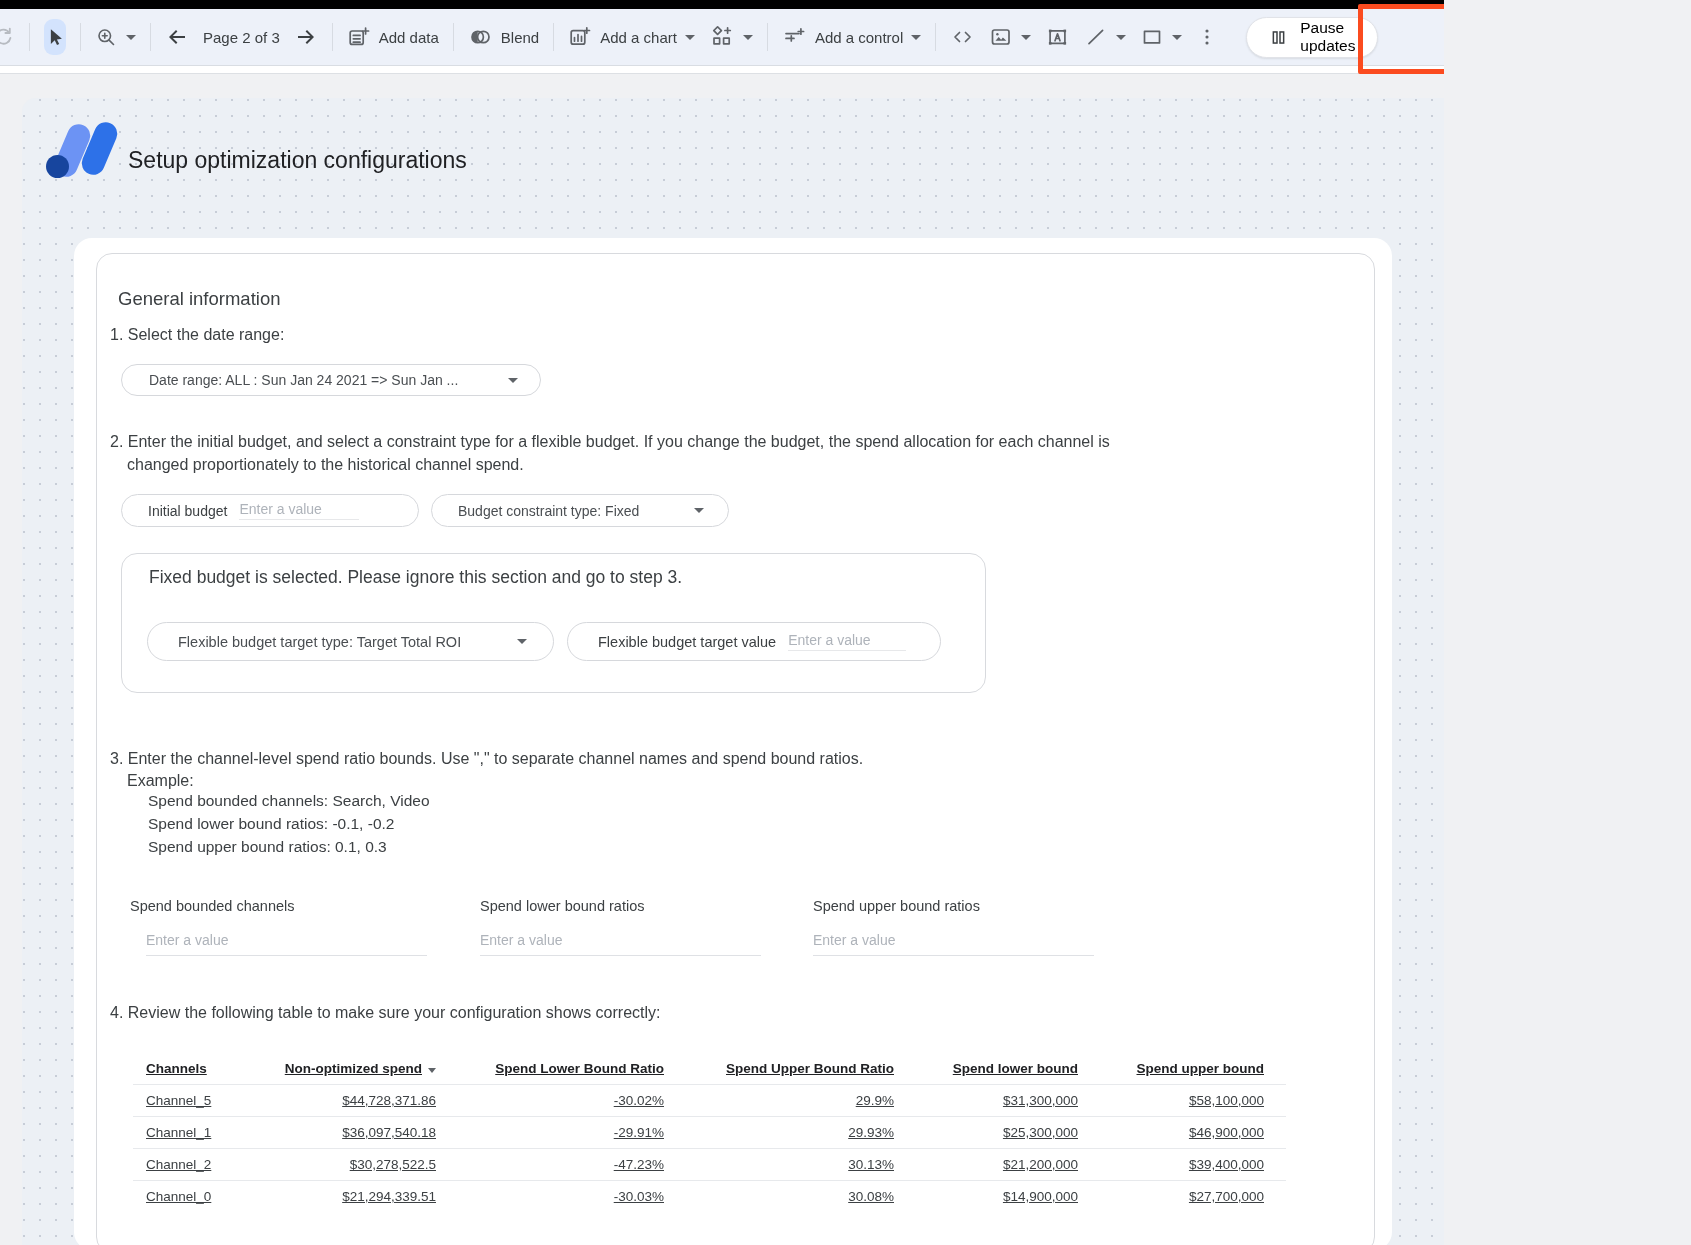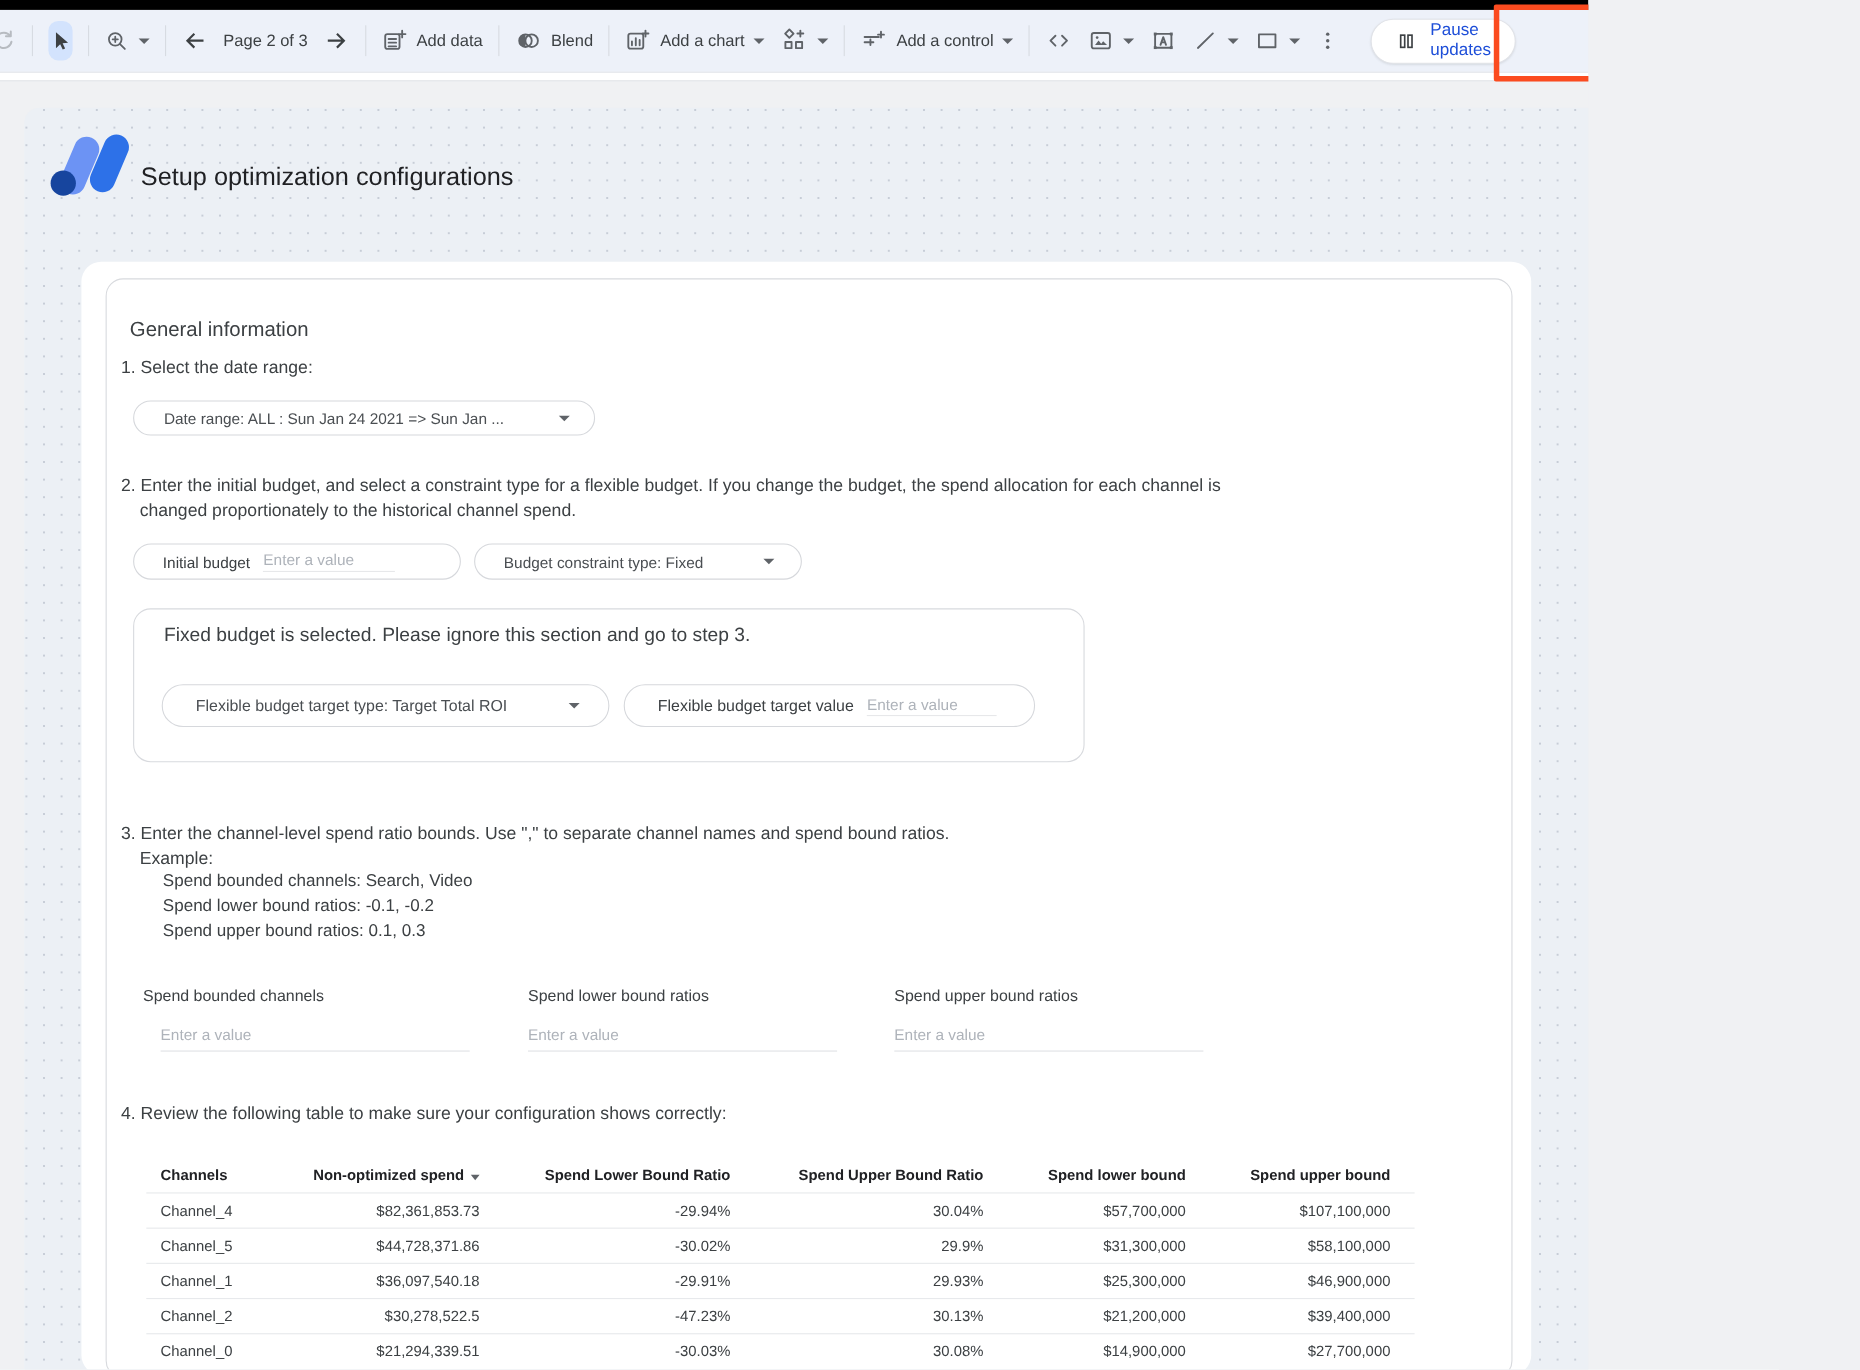--- a/index.html
+++ b/index.html
@@ -17,21 +17,21 @@
   .tb-label { color:#3C4043; white-space:nowrap; }
   .icon-stroke { stroke:#5F6368; stroke-width:1.7; fill:none; stroke-linecap:round; stroke-linejoin:round; }
   .cursor-btn { width:36px; height:36px; background:#D3E3FD; border-radius:9px;
     display:flex; align-items:center; justify-content:center; }
   .caret { width:0; height:0; border-left:5px solid transparent; border-right:5px solid transparent;
     border-top:5.5px solid #5F6368; display:inline-block; }
   .toolbar-sub { position:absolute; left:0; top:65px; width:100%; height:9px; background:#FFFFFF;
     border-top:1px solid #D9DDE3; border-bottom:1px solid #DDE0E4; z-index:4; }
   .pause-pill { display:flex; align-items:center; gap:12px; height:41px; padding:0 22px;
     background:#fff; border:1px solid #E1E3E8; border-radius:21px; box-shadow:0 1px 2px rgba(60,64,67,.12);
-    font-size:15.5px; color:#1d4ed8; cursor:pointer; }
+    font-size:15.5px; color:#000000; cursor:pointer; }
   .annotation-box { position:absolute; left:1358px; top:4px; width:201px; height:70px;
     border:5px solid #FB4B1F; border-radius:2px; z-index:9; pointer-events:none; }
 
   
   .canvas { position:absolute; left:0; top:74px; width:1602px; height:1171px; background:#F0F1F3; }
   .page { position:absolute; left:22px; top:24px; width:1526px; height:1400px;
     background-color:#ECF0F5; border-radius:14px;
     background-image:radial-gradient(circle,#C7CDD7 1.1px, transparent 1.35px);
     background-size:16px 16px; background-position:10px 10px; }
   .card-white { position:absolute; left:74px; top:238px; width:1318px; height:1012px;
@@ -63,21 +63,21 @@
   .fixed-box { position:absolute; left:121px; top:553px; width:865px; height:140px;
     border:1px solid #D8DADE; border-radius:16px; background:#fff; }
   .fixed-msg { position:absolute; left:27px; top:13px; font-size:17.5px; color:#3C4043; }
   .ex-line { position:absolute; left:148px; font-size:15.5px; color:#3C4043; }
   .bound-label { position:absolute; top:898px; font-size:14.5px; color:#3C4043; }
   .bound-input { position:absolute; top:926px; width:281px; height:30px; }
   .bound-input input { width:100%; height:100%; border-bottom:1px solid #DFE1E5; }
 
   
   .cfg-table { position:absolute; left:133px; top:1052px; width:1153px; font-size:13.5px; color:#3C4043; }
-  .t-row { display:grid; grid-template-columns:133px 172px 228px 230px 184px 186px; height:32px; align-items:center; }
+  .t-row { display:grid; grid-template-columns:133px 172px 228px 230px 184px 186px; height:32px; align-items:center;text-decoration:underline; }
   .t-row > div { text-align:right; padding-right:2px; }
   .t-row > div:first-child { text-align:left; padding-left:13px; }
   .t-head { font-weight:bold; color:#202124; }
   .t-body .t-row { border-top:1px solid #E7E9EC; }
   .sort-caret { width:0;height:0;border-left:4.5px solid transparent;border-right:4.5px solid transparent;
     border-top:5px solid #5F6368; display:inline-block; margin-left:6px; }
 
   
   .v-scroll { position:absolute; left:1588px; top:74px; width:11px; height:1171px; background:#F1F3F4; }
   .v-thumb { position:absolute; left:1.5px; top:2px; width:8px; height:420px; background:#A6ABB1; border-radius:4px; }
@@ -356,28 +356,20 @@
     <div class="cfg-table">
       <div class="t-row t-head">
         <div>Channels</div>
         <div><span>Non-optimized spend</span><span class="sort-caret"></span></div>
         <div>Spend Lower Bound Ratio</div>
         <div>Spend Upper Bound Ratio</div>
         <div>Spend lower bound</div>
         <div>Spend upper bound</div>
       </div>
       <div class="t-body">
-        <div class="t-row">
-          <div>Channel_4</div>
-            <div>$82,361,853.73</div>
-            <div>-29.94%</div>
-            <div>30.04%</div>
-            <div>$57,700,000</div>
-            <div>$107,100,000</div>
-        </div>
         <div class="t-row">
           <div>Channel_5</div>
             <div>$44,728,371.86</div>
             <div>-30.02%</div>
             <div>29.9%</div>
             <div>$31,300,000</div>
             <div>$58,100,000</div>
         </div>
         <div class="t-row">
           <div>Channel_1</div>

